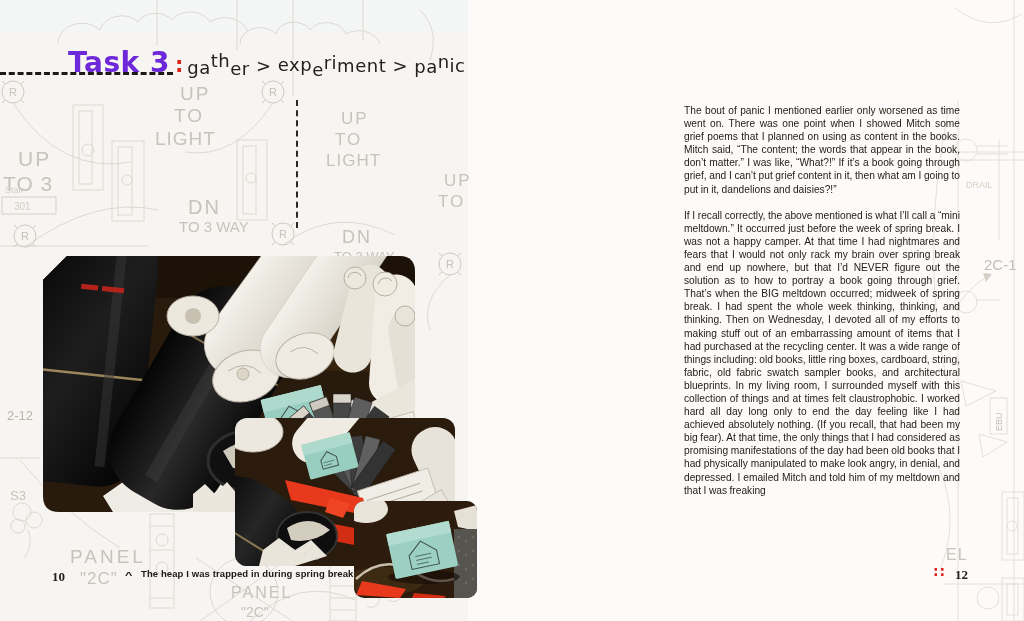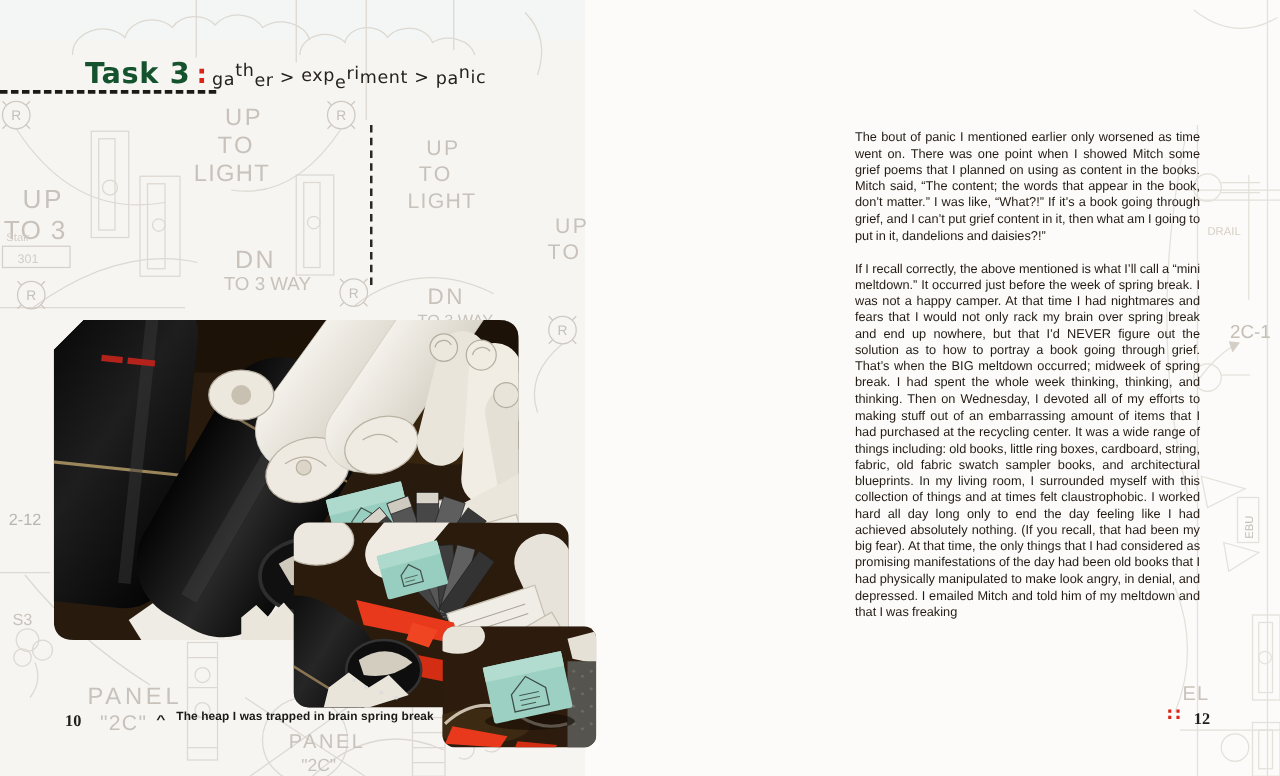--- a/index.html
+++ b/index.html
@@ -10,28 +10,28 @@
   }
   .page-bg{position:absolute;left:0;top:0;z-index:1;}
 
   
   .title-row{
     position:absolute;left:68px;top:46px;z-index:3;
     white-space:nowrap;
   }
   .task-label{
     font-family:"DejaVu Sans",sans-serif;font-weight:bold;
-    font-size:23px;color:#14532d;letter-spacing:.5px;
+    font-size:28px;color:#6d28d9;letter-spacing:.5px;
   }
   .task-colon{
     font-family:"DejaVu Sans",sans-serif;font-weight:bold;
     font-size:21px;color:#da2418;padding:0 4px 0 5px;
   }
   .task-subtitle{
-    font-family:"DejaVu Sans",sans-serif;font-size:14px;color:#25211d;
+    font-family:"DejaVu Sans",sans-serif;font-size:18px;color:#25211d;
     letter-spacing:.5px;
   }
   .h-dash{
     position:absolute;left:0;top:72px;width:173px;height:0;z-index:3;
     border-top:3px dashed #1c1a18;
   }
   .v-dash{
     position:absolute;left:296px;top:100px;height:128px;width:0;z-index:3;
     border-left:2px dashed #2a2824;
   }
@@ -482,20 +482,20 @@
     <g>
       <polygon points="8,80 52,88 46,97 2,94" fill="#e8391d"></polygon>
       <polygon points="60,92 92,95 90,97 58,97" fill="#d32e13"></polygon>
     </g>
   </g>
 </svg>
 </div>
 
 <span class="folio folio-left">10</span>
 <span class="caption-caret">^</span>
-<span class="caption-text">The heap I was trapped in brain spring break</span>
+<span class="caption-text">The heap I was trapped in during spring break</span>
 
 <div class="body-col">
   <p>The bout of panic I mentioned earlier only worsened as time went on. There was one point when I showed Mitch some grief poems that I planned on using as content in the books. Mitch said, “The content; the words that appear in the book, don’t matter.” I was like, “What?!” If it’s a book going through grief, and I can’t put grief content in it, then what am I going to put in it, dandelions and daisies?!”</p>
   <p>If I recall correctly, the above mentioned is what I’ll call a “mini meltdown.” It occurred just before the week of spring break. I was not a happy camper. At that time I had nightmares and fears that I would not only rack my brain over spring break and end up nowhere, but that I’d NEVER figure out the solution as to how to portray a book going through grief. That’s when the BIG meltdown occurred; midweek of spring break. I had spent the whole week thinking, thinking, and thinking. Then on Wednesday, I devoted all of my efforts to making stuff out of an embarrassing amount of items that I had purchased at the recycling center. It was a wide range of things including: old books, little ring boxes, cardboard, string, fabric, old fabric swatch sampler books, and architectural blueprints. In my living room, I surrounded myself with this collection of things and at times felt claustrophobic. I worked hard all day long only to end the day feeling like I had achieved absolutely nothing. (If you recall, that had been my big fear). At that time, the only things that I had considered as promising manifestations of the day had been old books that I had physically manipulated to make look angry, in denial, and depressed. I emailed Mitch and told him of my meltdown and that I was freaking</p>
 </div>
 <span class="red-marker">::</span>
 <span class="folio folio-right">12</span>
 
 </body></html>

